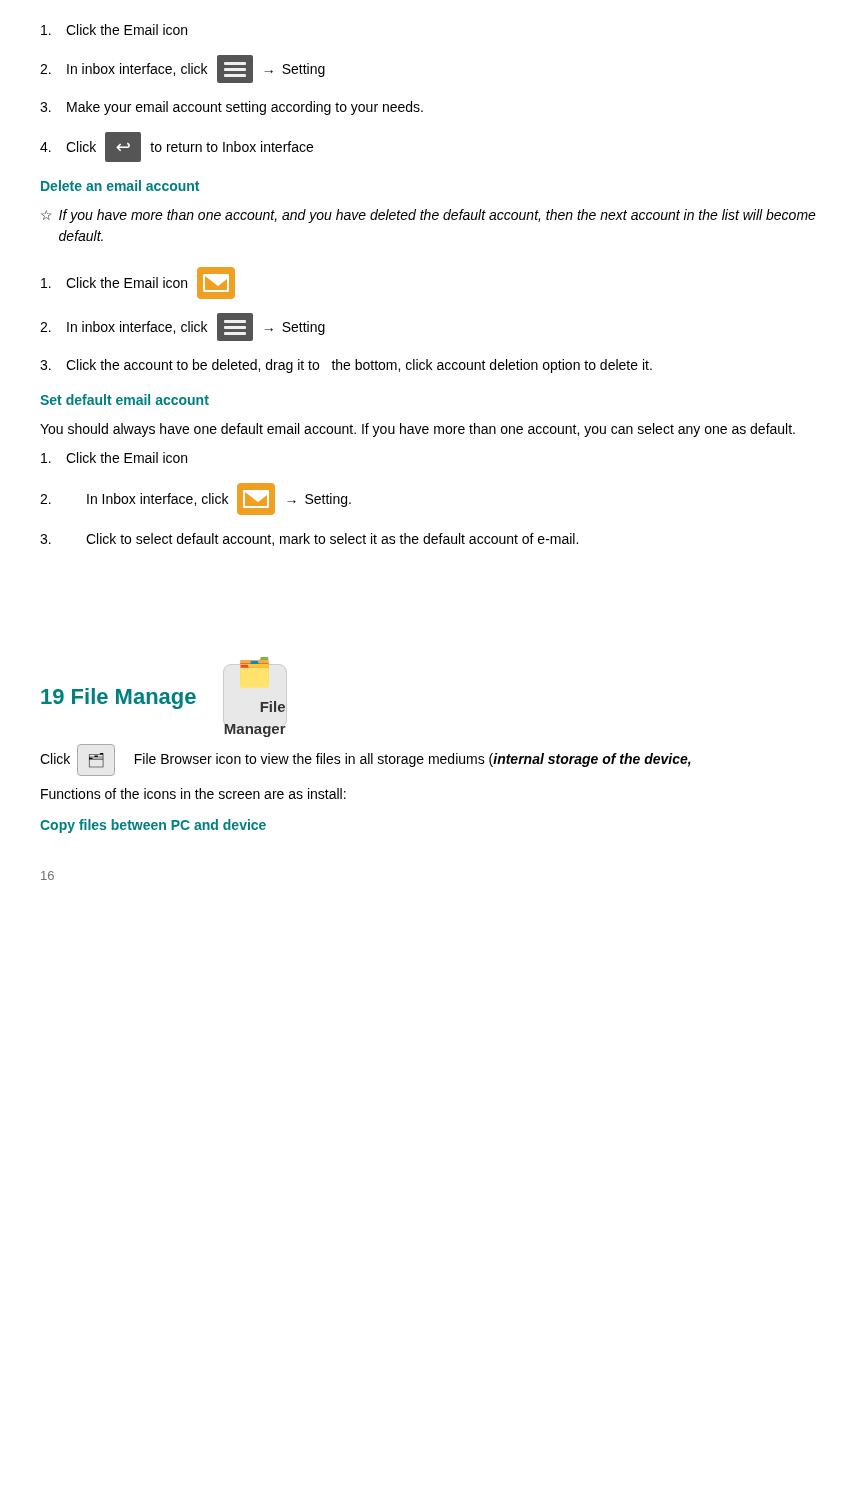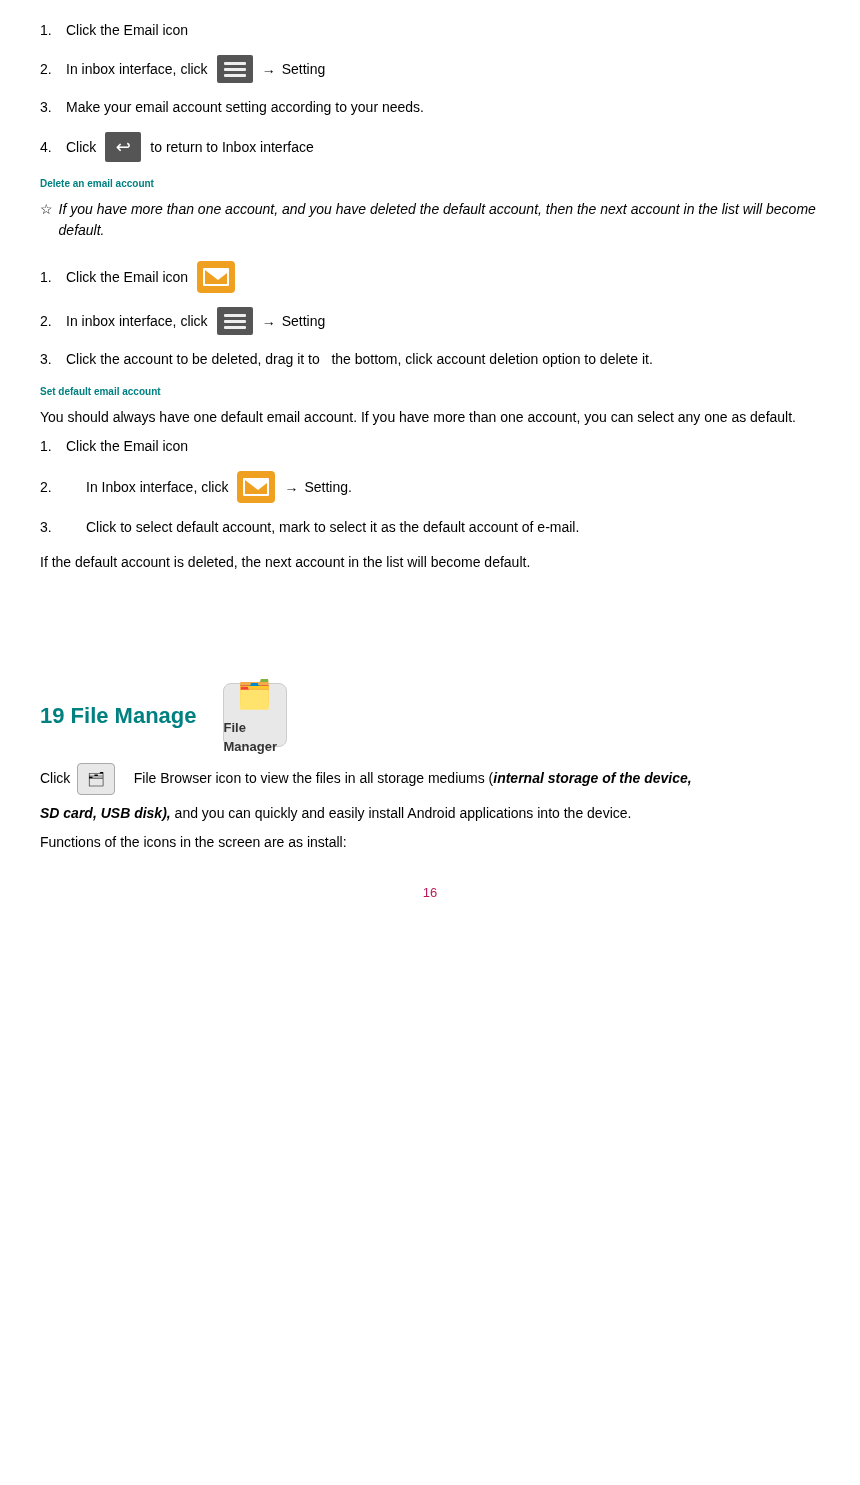--- a/index.html
+++ b/index.html
@@ -22,21 +22,21 @@
       align-items: center;
       gap: 6px;
       flex-wrap: wrap;
     }
     .step-number {
       min-width: 20px;
     }
     .heading-teal {
       color: #008080;
       font-weight: bold;
-      font-size: 10px;
+      font-size: 14px;
       margin-bottom: 8px;
       margin-top: 6px;
     }
     .italic-note {
       font-style: italic;
       margin-left: 30px;
       margin-bottom: 10px;
       font-size: 14px;
     }
     .star-note {
@@ -75,23 +75,23 @@
       align-items: center;
       justify-content: center;
       border: 1px solid #ccc;
       margin-left: 10px;
       vertical-align: middle;
     }
     .file-manager-icon .fm-icon-inner {
       font-size: 28px;
     }
     .file-manager-icon .fm-label {
-      font-size: 13px;
+      font-size: 15px;
       color: #333;
-      text-align: left;
+      text-align: right;
       margin-top: 2px;
     }
     
     .file-browser-icon {
       width: 38px;
       height: 32px;
       background: #e8e8e8;
       border-radius: 4px;
       display: inline-flex;
       align-items: center;
@@ -105,22 +105,22 @@
       font-size: 22px;
       font-weight: bold;
       color: #008080;
       display: inline-flex;
       align-items: center;
       gap: 16px;
       margin-bottom: 16px;
       margin-top: 40px;
     }
     .page-num {
-      text-align: center;
-      color: #be185d;
+      text-align: left;
+      color: #737373;
       font-size: 13px;
       margin-top: 30px;
     }
     .para {
       margin-bottom: 8px;
       font-size: 14px;
     }
     .inline-bold-italic {
       font-weight: bold;
       font-style: italic;
@@ -279,21 +279,20 @@
     </span>
     <span>→</span>
       <span class="bold-setting">Setting.</span>
   </div>
 
   <div class="step">
     <span class="step-number">3.</span>
     <span style="margin-left:20px;">Click to select default account, mark to select it as the default account of e-mail.</span>
   </div>
 
-  <div class="para">If the default account is deleted, the next account in the list will become default.</div>
 </div>
 
 <div style="height: 60px;"></div>
 
 <div class="section">
   <div class="section-title-large">
     <span>19 File Manage</span>
     <span class="file-manager-icon">
       <span class="fm-icon-inner">🗂️</span>
       <span class="fm-label">File Manager</span>
@@ -301,23 +300,20 @@
   </div>
 
   <div class="para">
     <span>Click</span>
     <span class="inline-icon">
       <span class="file-browser-icon">🗂</span>
     </span>
     &nbsp;&nbsp;
     <span>File Browser icon to view the files in all storage mediums (</span><span class="inline-bold-italic">internal storage of the device,</span>
   </div>
-  <div class="para">
-    <span class="inline-bold-italic">SD card, USB disk),</span>
-    <span> and you can quickly and easily install Android applications into the device.</span>
-  </div>
   <div class="para">Functions of the icons in the screen are as install:</div>
 </div>
 
 <div class="section">
+  <div class="heading-teal">Copy files between PC and device</div>
 </div>
 
 <div class="page-num">16</div>
 
 </body></html>

